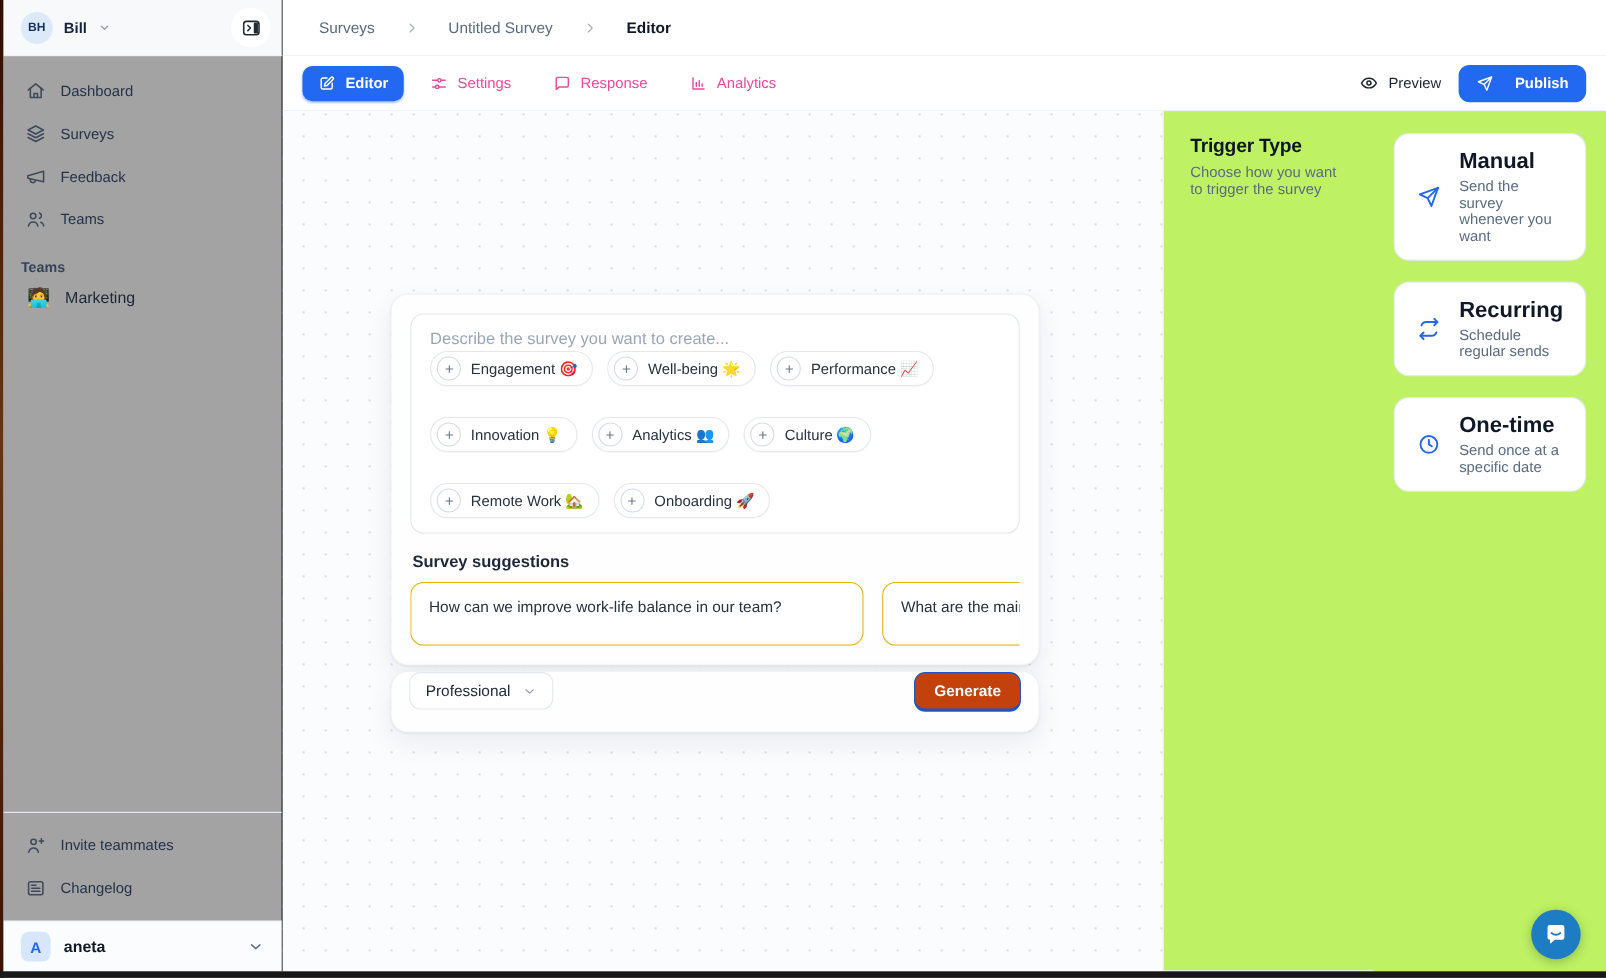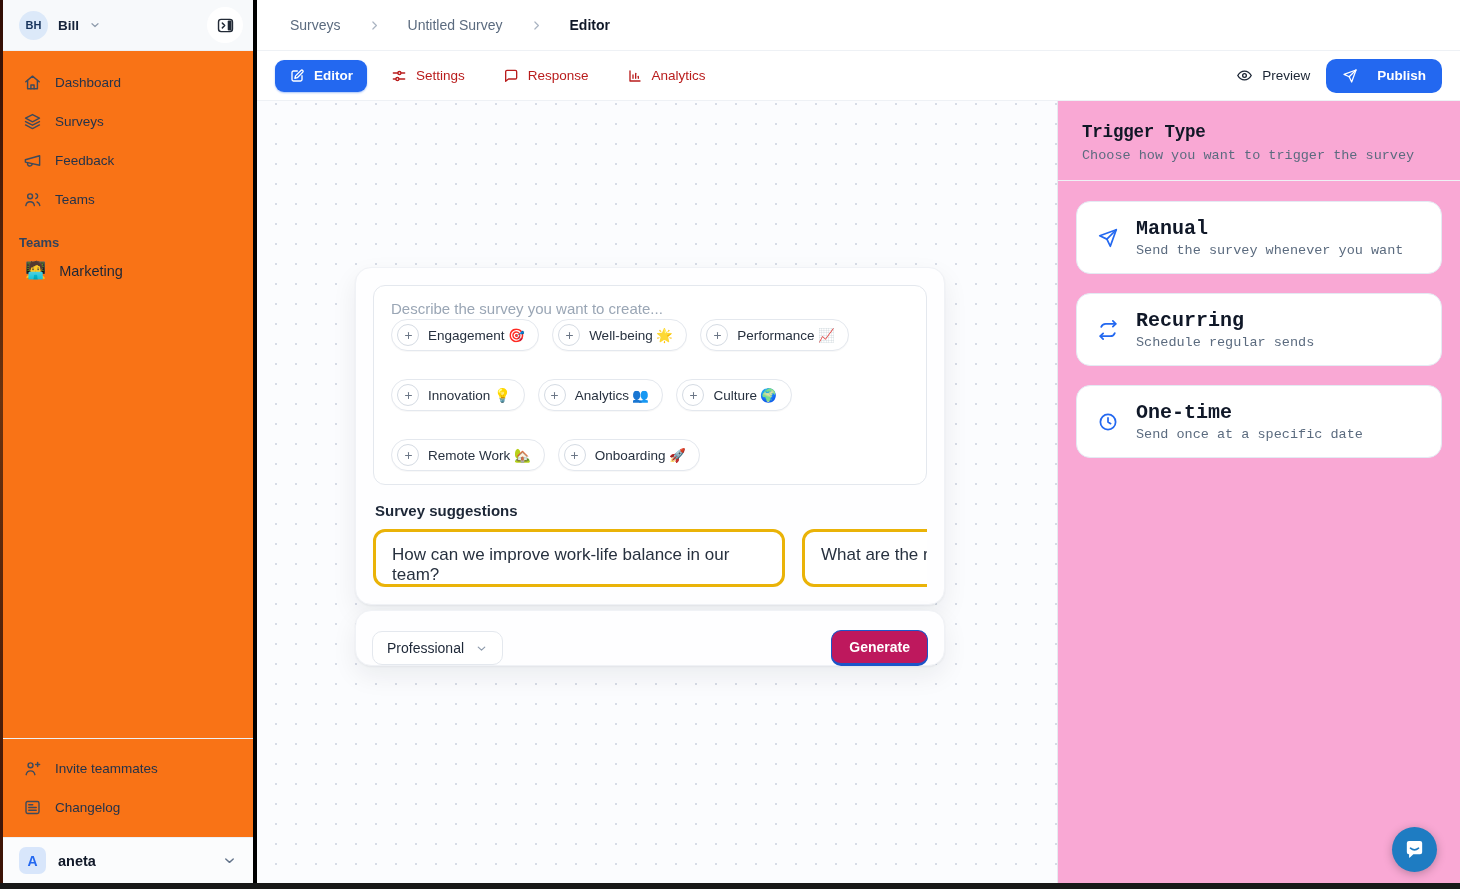--- a/index.html
+++ b/index.html
@@ -5,21 +5,21 @@
   * { margin:0; padding:0; box-sizing:border-box; }
   html,body { width:1460px; height:889px; overflow:hidden; }
   body { font-family:"Liberation Sans", sans-serif; background:#fff; position:relative; color:#1d2737; }
   body::before { content:""; position:absolute; left:0; top:0; bottom:0; width:3px; z-index:60;
     background:linear-gradient(180deg,#2f0c04 0%,#6b330f 45%,#3a1206 100%); }
   body::after { content:""; position:absolute; left:0; right:0; bottom:0; height:6px; background:#181818; z-index:60; }
 
   .app { position:absolute; top:0; left:3px; right:0; bottom:6px; display:flex; }
 
   
-  .sidebar { width:254px; background:#f97316; border-right:4px solid #000000; display:flex; flex-direction:column; }
+  .sidebar { width:254px; background:#a3a3a3; border-right:1px solid #000000; display:flex; flex-direction:column; }
   .sb-header { height:51px; flex:none; display:flex; align-items:center; gap:10px; padding:0 10px 0 16px;
     background:#f7f9fb; border-bottom:1px solid #edf0f4; }
   .ws-btn { display:flex; align-items:center; gap:10px; cursor:pointer; }
   .ws-avatar { width:29px; height:29px; border-radius:50%; background:#dce9f9; color:#17335c; font-size:11px; font-weight:700;
     display:grid; place-items:center; }
   .ws-name { font-size:13.5px; font-weight:700; color:#16233a; }
   .ws-chev { color:#8d9aab; display:flex; }
   .sb-toggle { margin-left:auto; width:36px; height:36px; border-radius:50%; background:#fff; display:grid; place-items:center;
     color:#222a36; cursor:pointer; }
 
@@ -44,21 +44,21 @@
   
   .main { flex:1; display:flex; flex-direction:column; min-width:0; }
   .crumbbar { height:51px; flex:none; background:#fff; border-bottom:1px solid #eef1f5; display:flex; align-items:center;
     gap:27px; padding:0 24px 0 33px; }
   .crumb { font-size:14px; color:#5b6b7f; cursor:pointer; }
   .crumb.current { color:#101828; font-weight:600; cursor:default; }
   .crumb-chev { color:#aab4c2; display:flex; }
 
   .toolbar { height:50px; flex:none; background:#fff; border-bottom:1px solid #eef1f5; display:flex; align-items:center;
     gap:10px; padding:0 18px; }
-  .tab { display:flex; align-items:center; gap:9px; padding:8px 14px; border-radius:9px; font-size:13.5px; color:#b91c1c; cursor:pointer; }
+  .tab { display:flex; align-items:center; gap:9px; padding:8px 14px; border-radius:9px; font-size:13.5px; color:#ec4899; cursor:pointer; }
   .tab .ic { width:16px; height:16px; display:flex; }
   .tab.active { background:#2368f0; color:#fff; font-weight:600; box-shadow:0 1px 2px rgba(35,104,240,.4); }
   .tb-right { margin-left:auto; display:flex; align-items:center; gap:16px; }
   .preview-btn { display:flex; align-items:center; gap:9px; font-size:13.5px; color:#1b2534; cursor:pointer; }
   .preview-btn .ic { width:17px; height:17px; display:flex; color:#1b2534; }
   .publish-btn { display:flex; align-items:center; gap:19px; background:#2368f0; color:#fff; font-size:13.5px; font-weight:600;
     padding:9px 16px; border-radius:10px; border:none; cursor:pointer; }
   .publish-btn .ic { width:16px; height:16px; display:flex; }
 
   .content { flex:1; display:flex; min-height:0; }
@@ -73,31 +73,31 @@
   .input-box { min-height:200px; border:1px solid #e4e8ee; border-radius:12px; background:#fff; padding:14px 17px 13px;
     display:flex; flex-direction:column; cursor:text; }
   .placeholder { font-size:15px; color:#9aa6b5; }
   .chips { margin-top:auto; display:flex; flex-wrap:wrap; gap:28px 13px; }
   .chip { display:inline-flex; align-items:center; gap:9px; border:1px solid #e4e8ee; background:#fff; border-radius:999px;
     padding:4px 13px 4px 5px; font-size:13.5px; color:#27313f; cursor:pointer; box-shadow:0 1px 1px rgba(16,24,40,.03); }
   .chip .plus { width:22px; height:22px; flex:none; border:1px solid #d5dbe3; border-radius:50%; color:#6b7686;
     display:grid; place-items:center; }
   .sugg-title { margin:17px 2px 10px; font-size:15px; font-weight:600; color:#1d2737; }
   .sugg-row { display:flex; gap:17px; overflow:hidden; }
-  .sugg { flex:0 0 auto; width:412px; height:58px; border:3px solid #eab308; border-radius:12px; background:#fff;
-    padding:13px 16px; font-size:17px; color:#27313f; cursor:pointer; }
-  .card-bottom { margin-top:5px; height:56px; display:flex; align-items:flex-end; padding:0 16px; }
+  .sugg { flex:0 0 auto; width:412px; height:58px; border:1px solid #eab308; border-radius:12px; background:#fff;
+    padding:13px 16px; font-size:14px; color:#27313f; cursor:pointer; }
+  .card-bottom { margin-top:5px; height:56px; display:flex; align-items:flex-start; padding:0 16px; }
   .tone-select { display:flex; align-items:center; gap:11px; border:1px solid #e4e8ee; border-radius:10px; background:#fff;
     padding:8px 14px; font-size:14px; color:#1d2737; cursor:pointer; }
   .tone-select .chev { color:#8d9aab; display:flex; }
-  .generate-btn { margin-left:auto; background:#be185d; color:#fff; font-size:14px; font-weight:600; padding:8px 17px;
+  .generate-btn { margin-left:auto; background:#c2410c; color:#fff; font-size:14px; font-weight:600; padding:8px 17px;
     border-radius:10px; border:1px solid #1c55c9; border-bottom-width:2px; cursor:pointer; box-shadow:0 1px 0 #1c55c9; }
 
   
-  .panel { width:402px; flex:none; background:#f9a8d4; display:flex; flex-direction:column;font-family:Liberation Mono, monospace; }
+  .panel { width:402px; flex:none; background:#bef264; display:flex; flex-direction:row; }
   .panel-header { padding:21px 24px 17px; border-bottom:1px solid #eef1f5; }
   .panel-title { font-size:17.5px; font-weight:700; color:#0f1726; letter-spacing:-.2px; }
   .panel-sub { margin-top:6px; font-size:13.5px; color:#5b6b7f; }
   .panel-body { padding:20px 18px; display:flex; flex-direction:column; gap:19px; }
   .opt { min-height:73px; border:1px solid #e4eaf3; border-radius:14px; background:#fff; display:flex; align-items:center;
     gap:17px; padding:14px 20px; cursor:pointer; }
   .opt .ic { width:22px; height:22px; flex:none; color:#2368f0; display:flex; }
   .opt-title { font-size:20px; font-weight:700; color:#101828; }
   .opt-desc { margin-top:3px; font-size:13.5px; color:#5b6b7f; }
 

